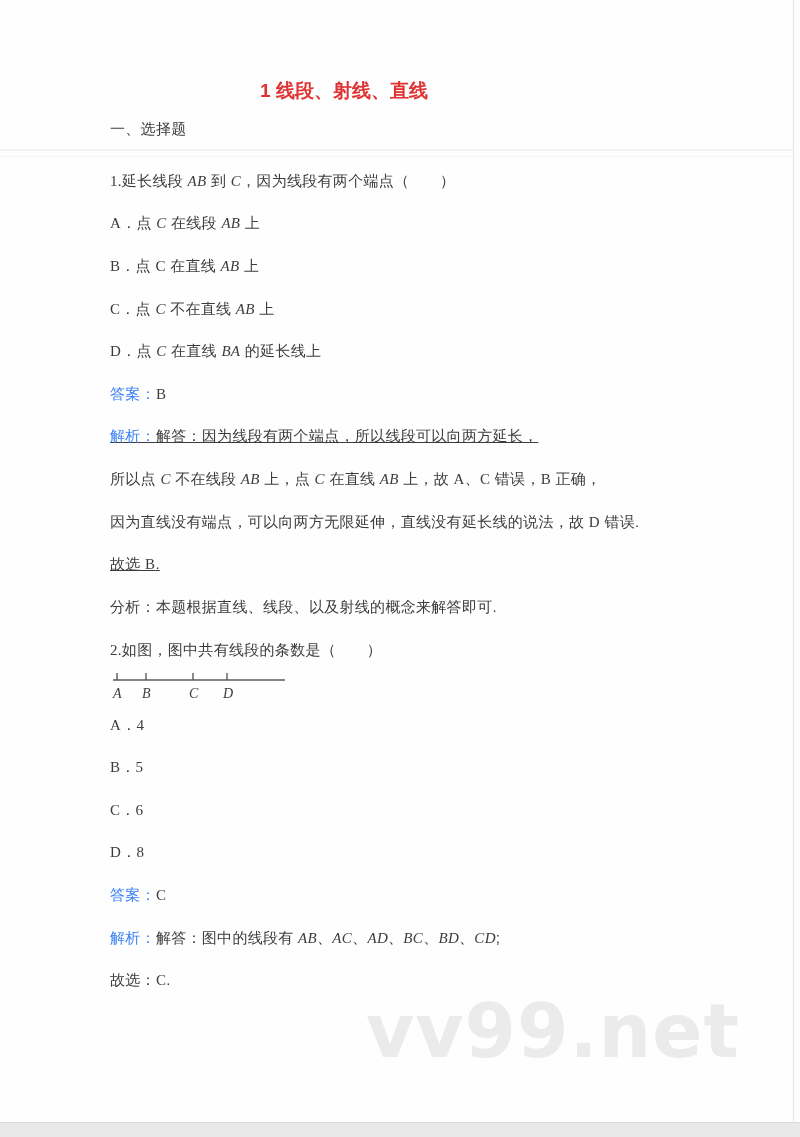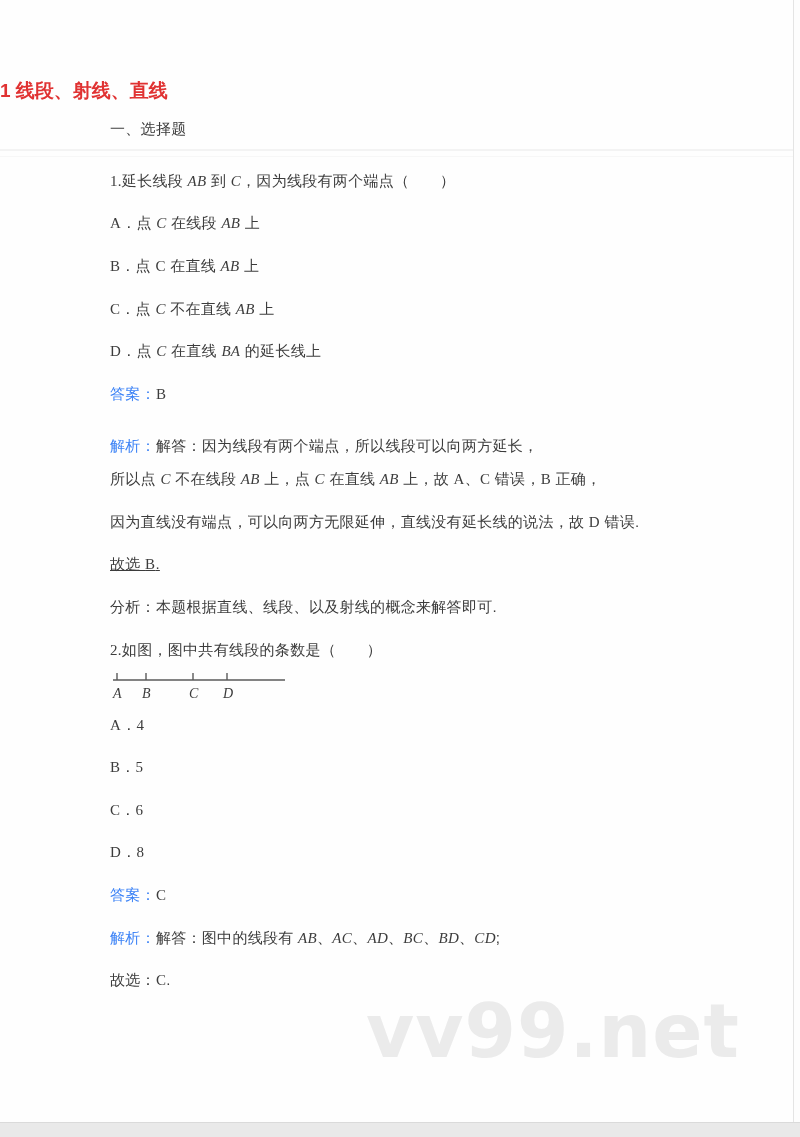--- a/index.html
+++ b/index.html
@@ -6,21 +6,21 @@
   body{
     width:800px;height:1137px;position:relative;overflow:hidden;
     background:#ffffff;
     font-family:"Liberation Sans","DejaVu Sans",sans-serif;
   }
   .page{position:absolute;left:0;top:0;width:794px;height:1122px;background:#fefefe;}
   .sep-line{position:absolute;left:0;top:149px;width:794px;height:2px;background:#f3f3f3;}
   .sep-line2{position:absolute;left:0;top:156px;width:794px;height:1px;background:#f7f7f7;}
   .title{
     position:absolute;left:0;top:78px;width:688px;margin:0;
-    text-align:left;font-size:19px;font-weight:bold;color:#e03232;
+    text-align:center;font-size:19px;font-weight:bold;color:#e03232;
     font-family:"Liberation Sans","DejaVu Sans",sans-serif;
   }
   .line{
     position:absolute;left:110px;white-space:nowrap;
     font-size:15px;line-height:20px;color:#3c3c3c;letter-spacing:0.3px;
   }
   .seg-c{font-family:"Liberation Sans","DejaVu Sans",sans-serif;text-align:center;}
   .seg-m{font-family:"Liberation Serif","DejaVu Serif",serif;font-style:italic;text-align:center;}
   .seg-r{font-family:"Liberation Serif","DejaVu Serif",serif;}
   .seg-ans{color:#3b82f6;font-family:"Liberation Sans","DejaVu Sans",sans-serif;}
@@ -45,21 +45,21 @@
   <div class="sep-line2"></div>
   <h1 class="title">1 线段、射线、直线</h1>
   <div id="content">
       <div class="line" style="top: 119px;"><span class="seg-c">一、选择题</span></div>
       <div class="line" style="top: 171px;"><span class="seg-r">1.</span><span class="seg-c">延长线段 </span><span class="seg-m">AB</span><span class="seg-c"> 到 </span><span class="seg-m">C</span><span class="seg-c">，因为线段有两个端点（　　）</span></div>
       <div class="line" style="top: 213px;"><span class="seg-r">A．</span><span class="seg-c">点 </span><span class="seg-m">C</span><span class="seg-c"> 在线段 </span><span class="seg-m">AB</span><span class="seg-c"> 上</span></div>
       <div class="line" style="top: 256px;"><span class="seg-r">B．</span><span class="seg-c">点 </span><span class="seg-r">C</span><span class="seg-c"> 在直线 </span><span class="seg-m">AB</span><span class="seg-c"> 上</span></div>
       <div class="line" style="top: 299px;"><span class="seg-r">C．</span><span class="seg-c">点 </span><span class="seg-m">C</span><span class="seg-c"> 不在直线 </span><span class="seg-m">AB</span><span class="seg-c"> 上</span></div>
       <div class="line" style="top: 341px;"><span class="seg-r">D．</span><span class="seg-c">点 </span><span class="seg-m">C</span><span class="seg-c"> 在直线 </span><span class="seg-m">BA</span><span class="seg-c"> 的延长线上</span></div>
       <div class="line" style="top: 384px;"><span class="seg-ans">答案：</span><span class="seg-r">B</span></div>
-      <div class="line" style="top: 436px;"><span class="seg-ans">解析：</span><span class="seg-c">解答：因为线段有两个端点，所以线段可以向两方延长，</span></div>
+      <div class="line" style="top: 426px; text-decoration: underline;"><span class="seg-ans">解析：</span><span class="seg-c">解答：因为线段有两个端点，所以线段可以向两方延长，</span></div>
       <div class="line" style="top: 469px;"><span class="seg-c">所以点 </span><span class="seg-m">C</span><span class="seg-c"> 不在线段 </span><span class="seg-m">AB</span><span class="seg-c"> 上，点 </span><span class="seg-m">C</span><span class="seg-c"> 在直线 </span><span class="seg-m">AB</span><span class="seg-c"> 上，故 </span><span class="seg-r">A</span><span class="seg-c">、</span><span class="seg-r">C</span><span class="seg-c"> 错误，</span><span class="seg-r">B</span><span class="seg-c"> 正确，</span></div>
       <div class="line" style="top: 512px;"><span class="seg-c">因为直线没有端点，可以向两方无限延伸，直线没有延长线的说法，故 </span><span class="seg-r">D</span><span class="seg-c"> 错误.</span></div>
       <div class="line" style="top: 554px; text-decoration: underline;"><span class="seg-c">故选 </span><span class="seg-r">B</span><span class="seg-c">.</span></div>
       <div class="line" style="top: 597px;"><span class="seg-c">分析：本题根据直线、线段、以及射线的概念来解答即可.</span></div>
       <div class="line" style="top: 640px;"><span class="seg-r">2.</span><span class="seg-c">如图，图中共有线段的条数是（　　）</span></div>
       <div class="line" style="top: 715px;"><span class="seg-r">A．4</span></div>
       <div class="line" style="top: 757px; text-align: right;"><span class="seg-r">B．5</span></div>
       <div class="line" style="top: 800px;"><span class="seg-r">C．6</span></div>
       <div class="line" style="top: 842px;"><span class="seg-r">D．8</span></div>
       <div class="line" style="top: 885px;"><span class="seg-ans">答案：</span><span class="seg-r">C</span></div>

